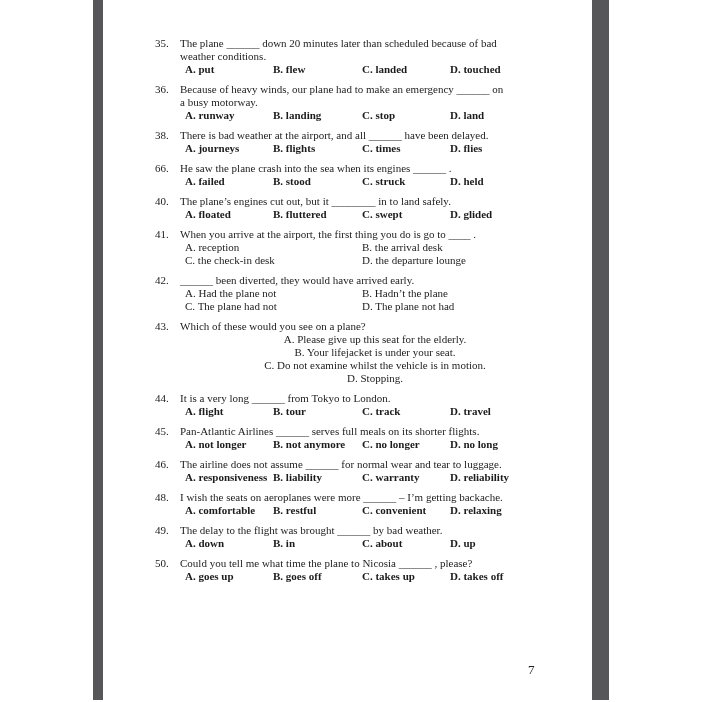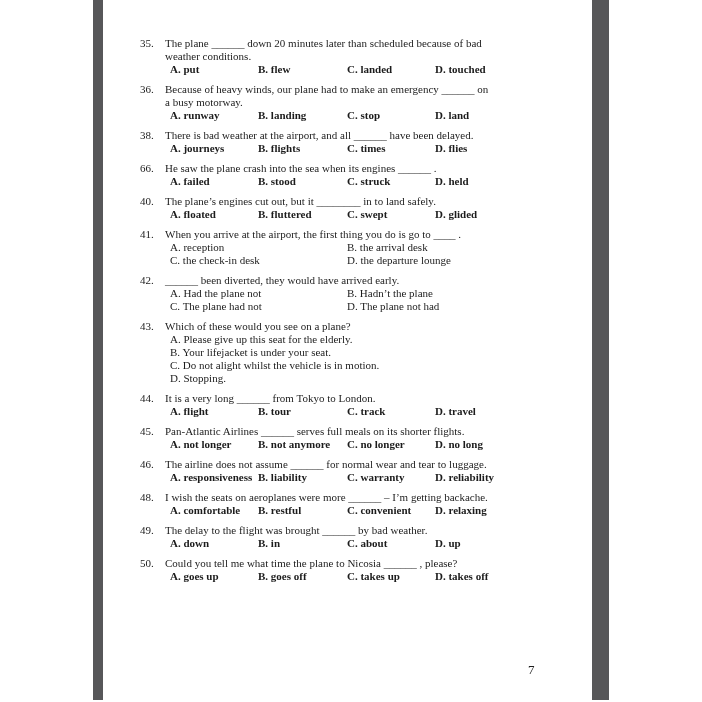--- a/index.html
+++ b/index.html
@@ -19,21 +19,21 @@
     position: absolute;
     top: 0;
     height: 700px;
     background: #575759;
   }
   .side-bar.left  { left: 93px;  width: 10px; }
   .side-bar.right { left: 592px; width: 17px; }
 
   .content {
     position: absolute;
-    left: 140px;
+    left: 155px;
     top: 37px;
     width: 410px;
     font-size: 11px;
     line-height: 13px;
   }
   .q {
     display: flex;
     margin-bottom: 7px;
   }
   .qnum {
@@ -47,21 +47,21 @@
   .opts { padding-left: 5px; }
   .opts.row4 {
     display: grid;
     grid-template-columns: 88px 89px 88px auto;
     font-weight: bold;
   }
   .opts.grid2 {
     display: grid;
     grid-template-columns: 177px auto;
   }
-  .opts.list .opt { display: block; }
+  .opts.list .opt { display: block; text-align: center; }
   .opt { white-space: nowrap; }
 
   .page-number {
     position: absolute;
     left: 528px;
     top: 662px;
     font-size: 13px;
     line-height: 15px;
   }
 </style>
@@ -158,21 +158,21 @@
         </div>
       </div>
     </div>
     <div class="q">
       <div class="qnum">43.</div>
       <div class="qbody">
         <div class="qline">Which of these would you see on a plane?</div>
         <div class="opts list">
           <span class="opt">A. Please give up this seat for the elderly.</span>
           <span class="opt">B. Your lifejacket is under your seat.</span>
-          <span class="opt">C. Do not alight whilst the vehicle is in motion.</span>
+          <span class="opt">C. Do not examine whilst the vehicle is in motion.</span>
           <span class="opt">D. Stopping.</span>
         </div>
       </div>
     </div>
     <div class="q">
       <div class="qnum">44.</div>
       <div class="qbody">
         <div class="qline">It is a very long ______ from Tokyo to London.</div>
         <div class="opts row4">
           <span class="opt">A. flight</span>

